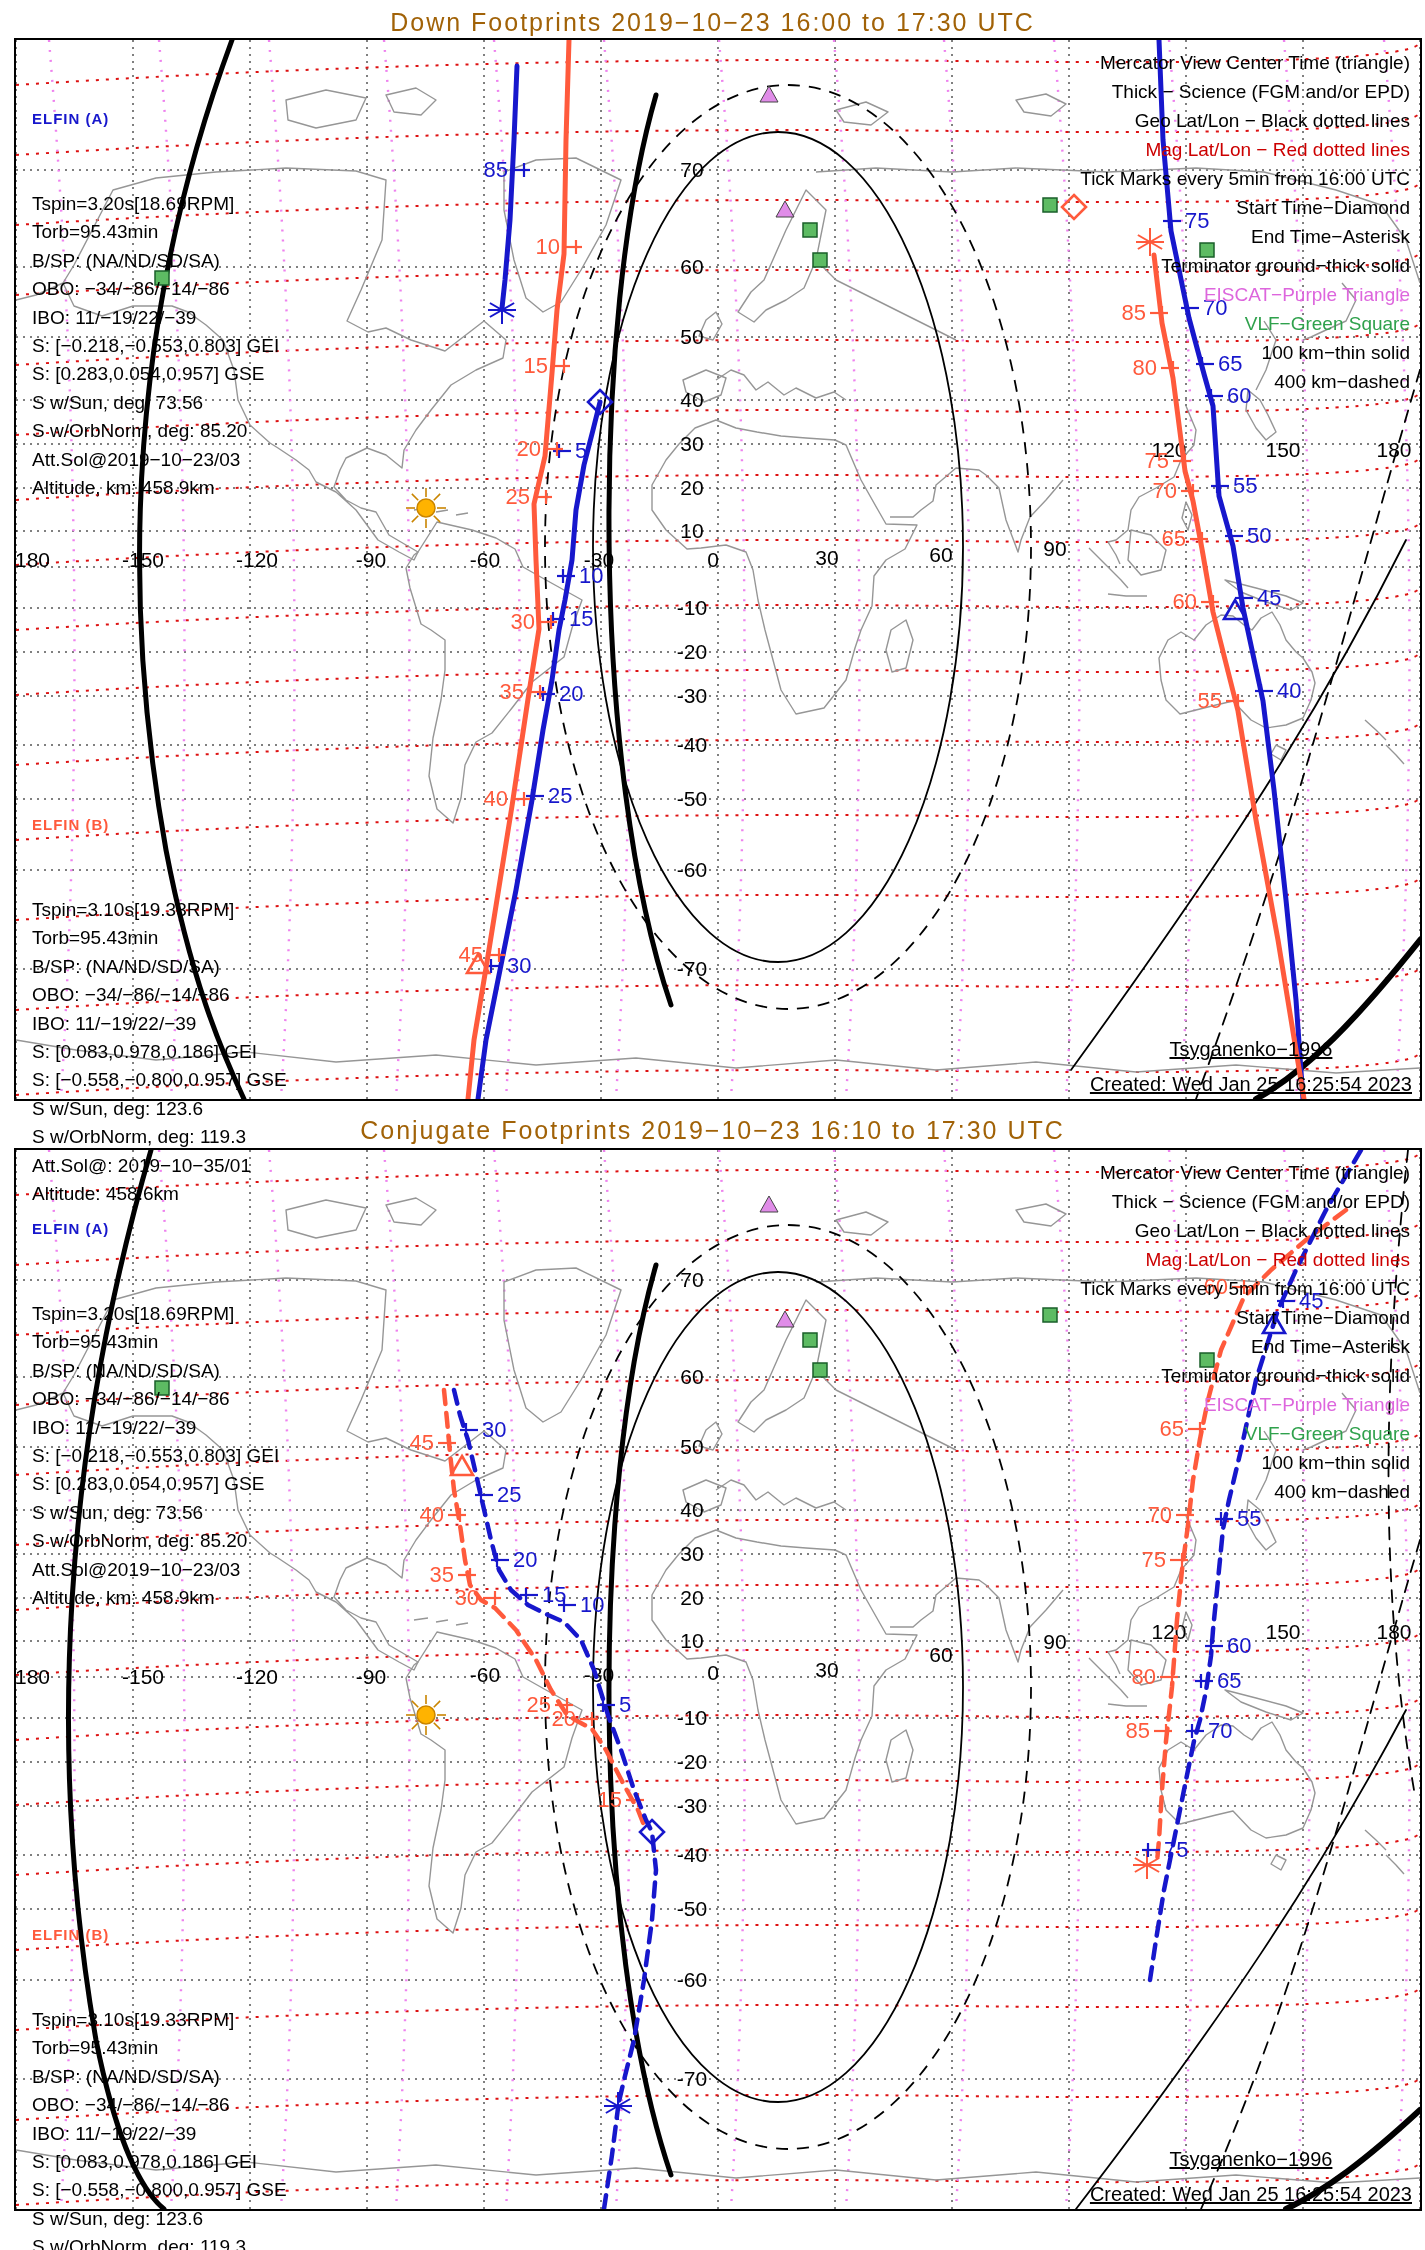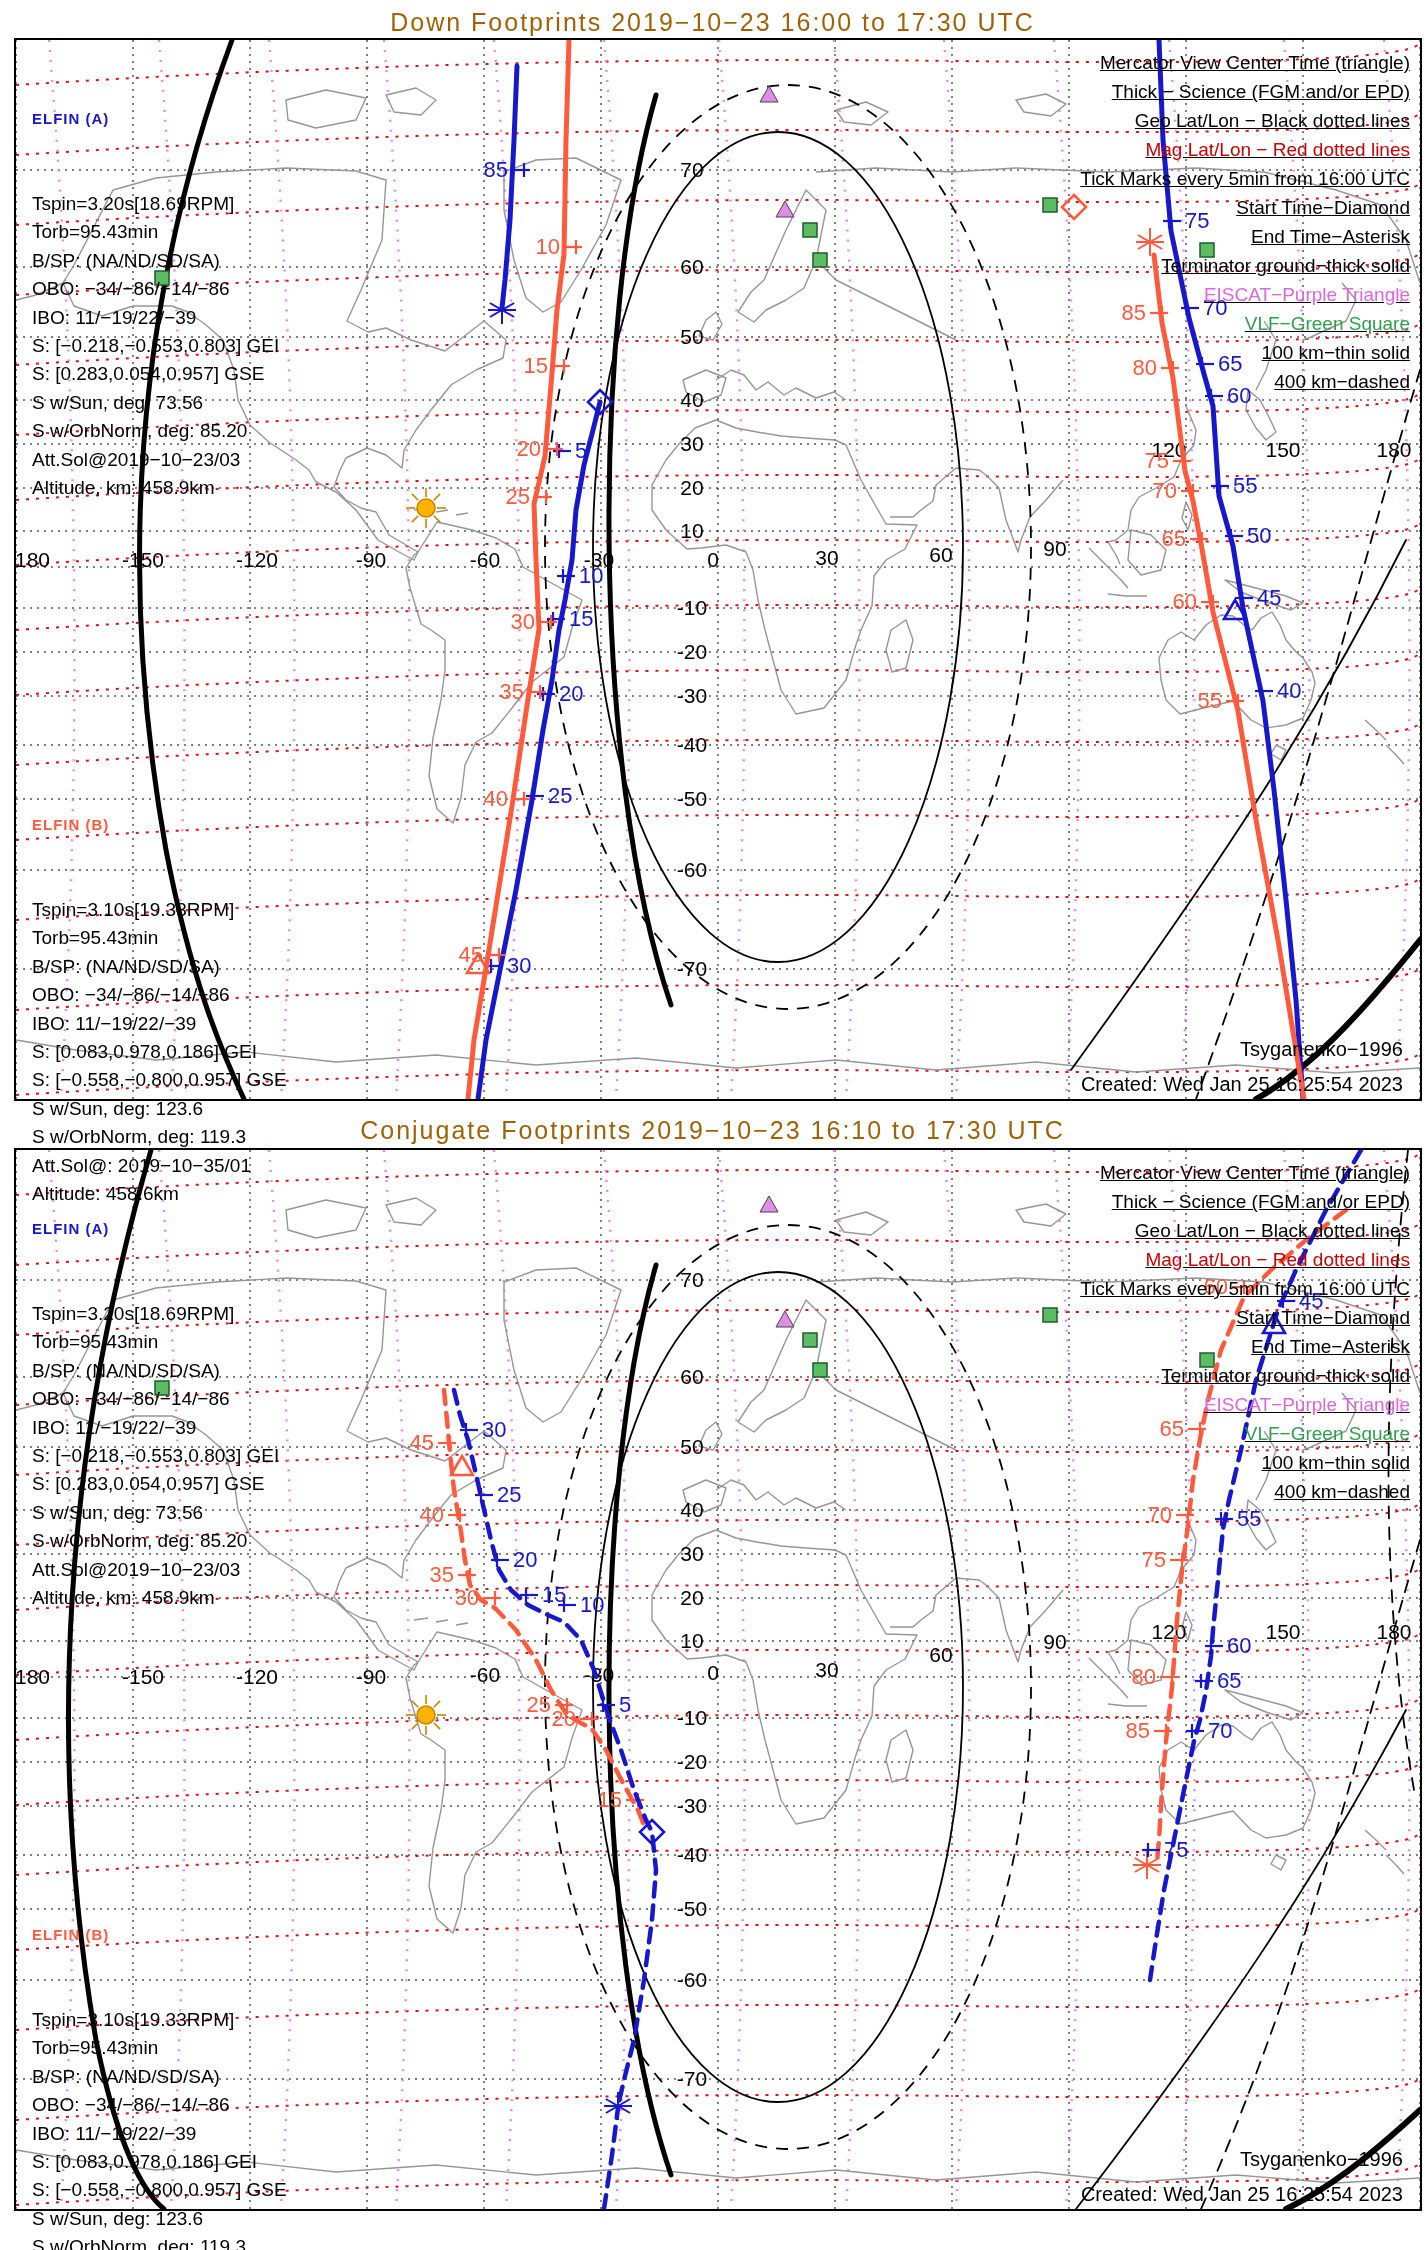--- a/index.html
+++ b/index.html
@@ -7,22 +7,22 @@
        font-family:"Liberation Sans",sans-serif;color:#000;}
   .ptitle{position:absolute;left:0;width:1425px;text-align:center;
           font-size:25px;letter-spacing:2px;color:#a16207;}
   .panel{position:absolute;left:14px;width:1404px;height:1059px;
          border:2px solid #000;box-sizing:content-box;background:#fff;}
   .panel svg.plot{position:absolute;left:0;top:0;}
   .info{position:absolute;left:16px;font-size:19px;line-height:28.4px;
         white-space:pre;z-index:5;}
   .info .hdr{font-weight:bold;font-size:15px;letter-spacing:1px;}
   .legend{position:absolute;right:10px;text-align:right;font-size:19px;
-          line-height:29px;white-space:pre;z-index:5;text-decoration:underline;}
-  .credits{position:absolute;right:17px;text-align:right;font-size:20px;z-index:5;}
+          line-height:29px;white-space:pre;z-index:5;}
+  .credits{position:absolute;right:8px;text-align:center;font-size:20px;z-index:5;text-decoration:underline;}
   .credits div{margin-bottom:12px;}
   text{font-family:"Liberation Sans",sans-serif;}
 </style>
 </head>
 <body>
 
 <div class="ptitle" style="top:8px">Down Footprints 2019−10−23 16:00 to 17:30 UTC</div>
 
 <div class="panel" style="top:38px">
   <svg class="plot" id="plot-0" width="1404" height="1059" viewBox="0 0 1404 1059">

